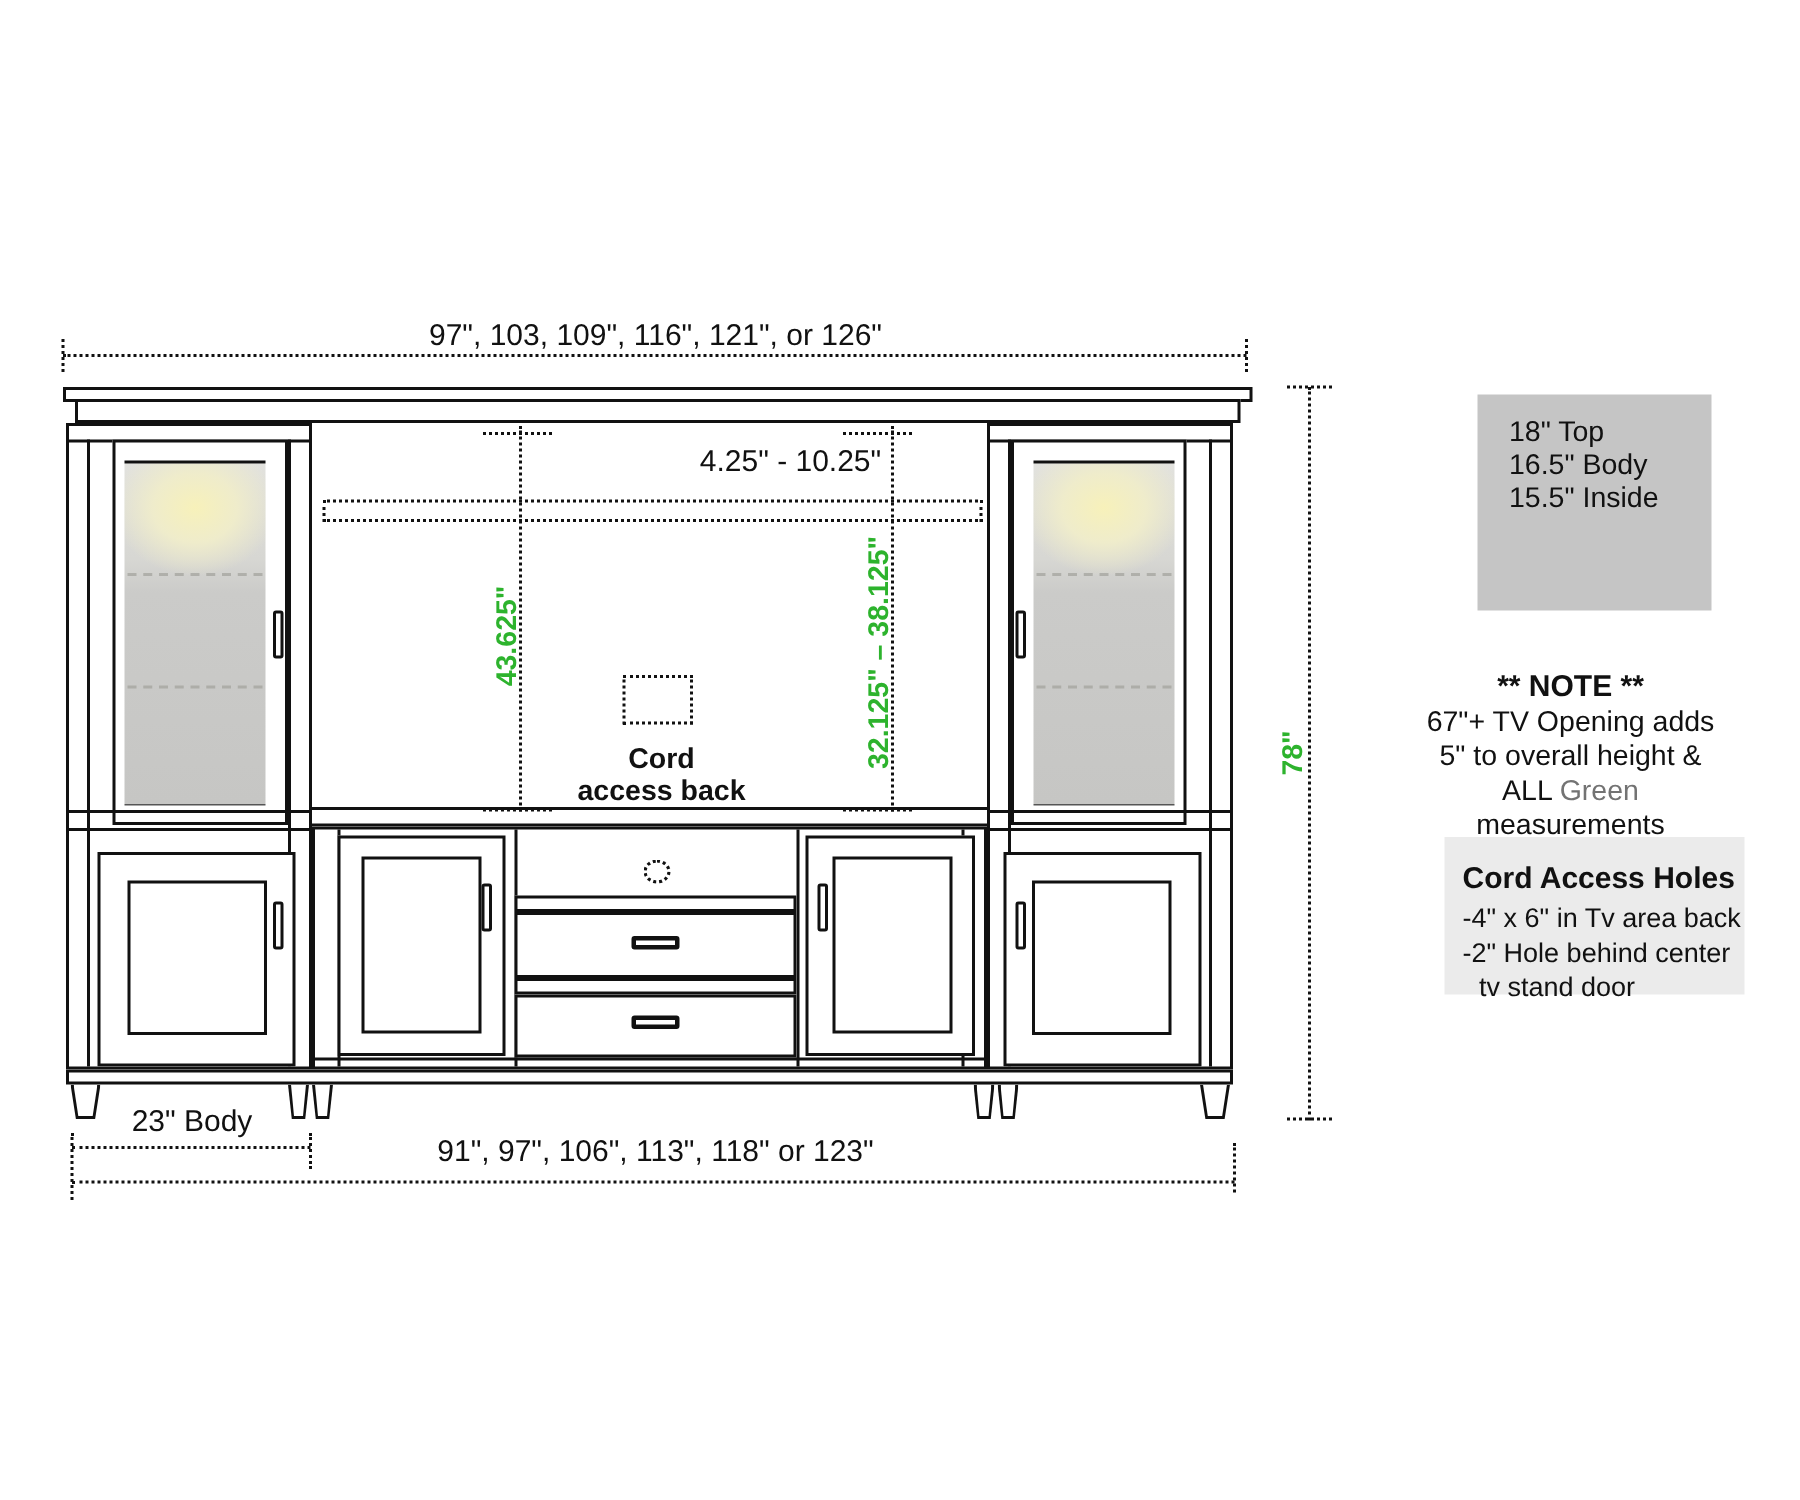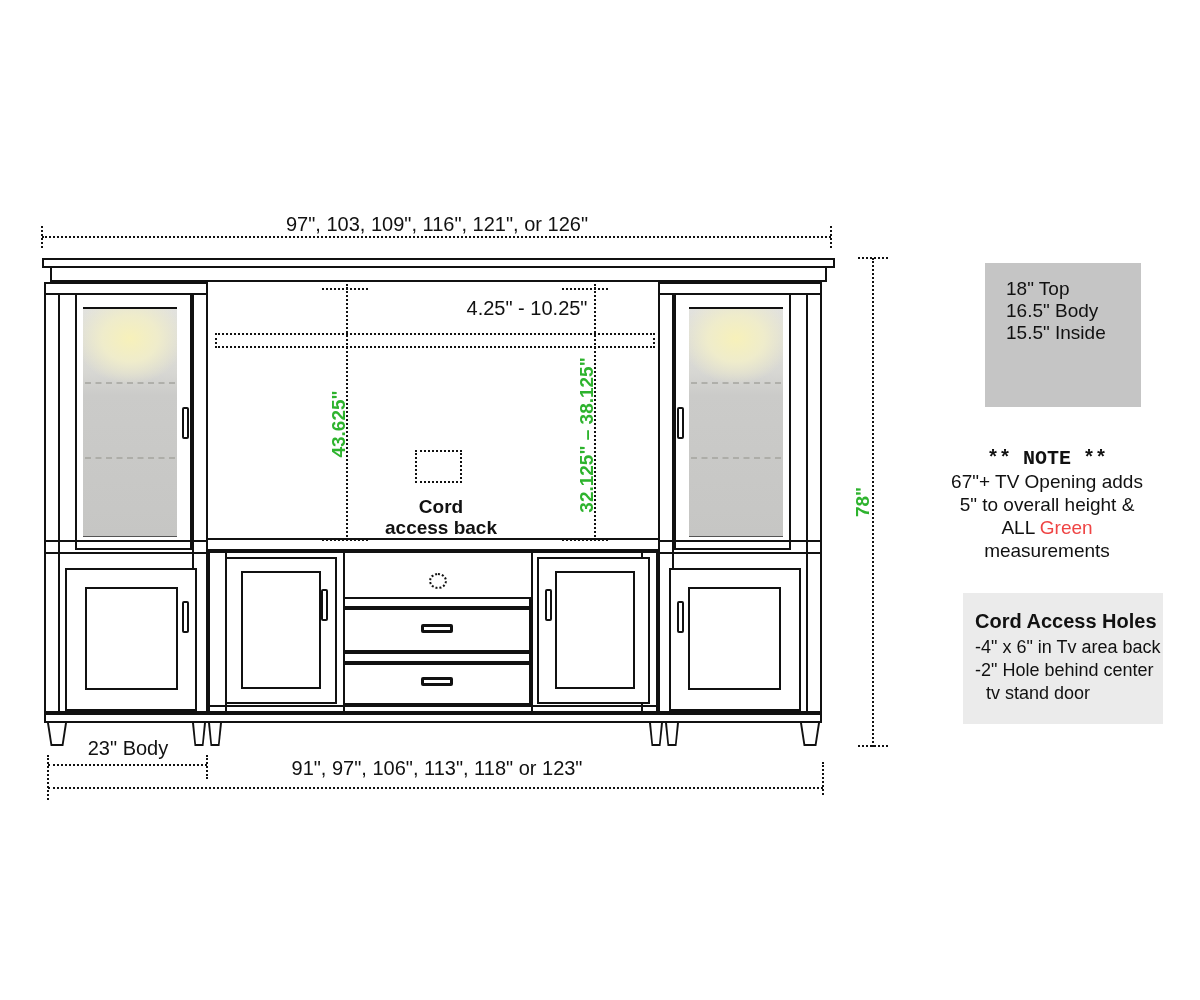--- a/index.html
+++ b/index.html
@@ -22,21 +22,21 @@
       border-top:2px solid #111; border-bottom:1px solid #555; }
   .shelf-dash { position:absolute; left:2%; width:96%; border-top:2px dashed #a2a29c; opacity:.7; }
   .foot { position:absolute; height:23px; background:#111; clip-path:polygon(0 0,100% 0,82% 100%,18% 100%); }
   .foot::after { content:""; position:absolute; left:2px; right:2px; top:0; bottom:2px; background:#fff;
       clip-path:polygon(0 0,100% 0,80% 100%,20% 100%); }
   .depth-box { position:absolute; background:#c5c5c5; }
   .depth-title { font-weight:bold; font-size:20px; padding:10px 0 0 13px; }
   .depth-lines { font-size:19px; line-height:22px; padding:15px 0 0 21px; }
   .depth-lines span { display:block; }
   .note-block { position:absolute; text-align:center; font-size:19px; line-height:23px; }
-  .note-title { font-weight:bold; font-size:20px;font-family:Liberation Mono, monospace; }
+  .note-title { font-weight:bold; font-size:20px; }
   .cord-box { position:absolute; background:#ebebeb; padding:17px 0 0 12px; font-size:18px; line-height:23px; }
   .cord-title { font-weight:bold; font-size:20px; margin-bottom:3px; }
   .cord-line3 { padding-left:11px; }
   .cordhole-label { position:absolute; font-size:19px; line-height:21px; text-align:center; transform:translateX(-50%);font-weight:bold; }
   .cord-circle { position:absolute; border:2px dotted #111; border-radius:50%; }
 </style>
 </head>
 <body>
 
 <div class="stage">
@@ -165,25 +165,25 @@
       <span>16.5" Body</span>
       <span>15.5" Inside</span>
     </div>
   </div>
 
   <div class="note-block" style="left:947px; top:447px; width:200px;">
     <div class="note-title">** NOTE **</div>
     <div>67"+ TV Opening adds</div>
     <div>5" to overall height &amp;</div>
     <div>
-      <span>ALL </span><span style="color:#ef4444;">Green</span>
+      <span>ALL </span><span style="color:#737373;">Green</span>
     </div>
     <div>measurements</div>
   </div>
 
-  <div class="cord-box" style="left:963px; top:593px; width:200px; height:131px;">
+  <div class="cord-box" style="left:963px; top:558px; width:200px; height:105px;">
     <div class="cord-title">Cord Access Holes</div>
     <div>-4" x 6" in Tv area back</div>
     <div>-2" Hole behind center</div>
     <div class="cord-line3">tv stand door</div>
   </div>
 
 </div>
 
 </body></html>

